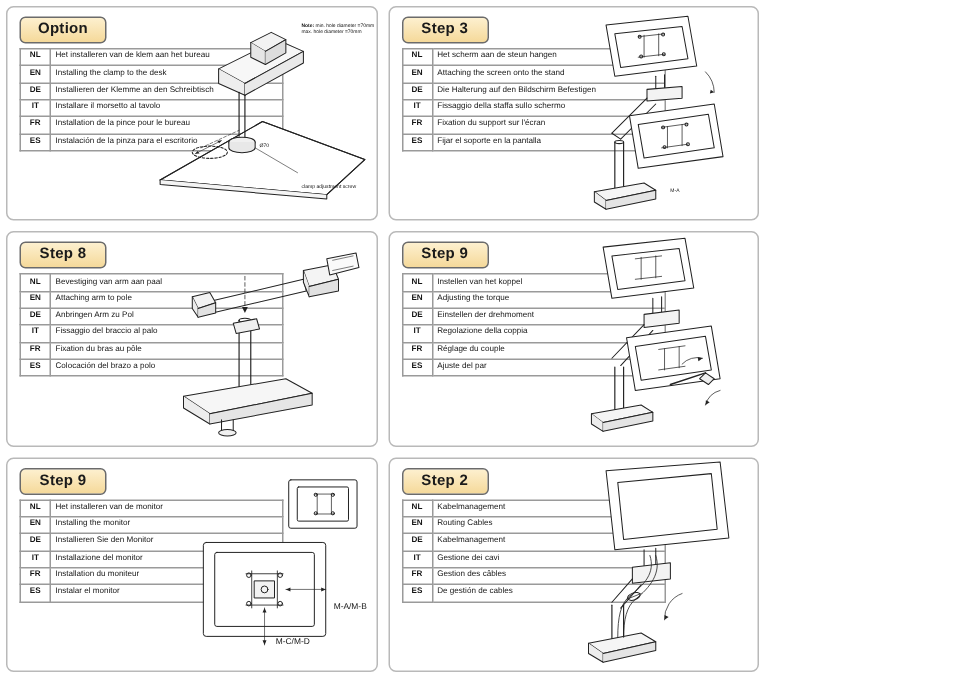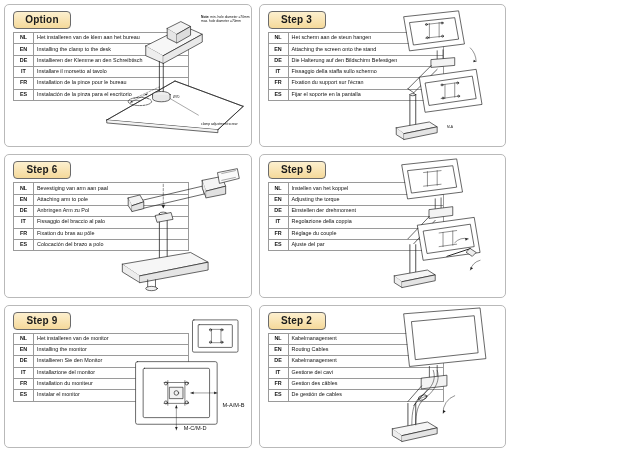--- a/index.html
+++ b/index.html
@@ -261,21 +261,21 @@
 
           <path d="M86 44 A20 20 0 0 1 92 58" stroke-width="0.5"></path>
           <path d="M92 58 l-2.4 -1.8 l-0.6 2.6 z" fill="#222" stroke="none"></path>
 
           <text x="62" y="126" font-size="3.4" fill="#222" stroke="none" font-family="Liberation Sans">M-A</text>
         </svg>
       </div>
     </div>
 
     <div class="panel">
-      <div class="panel-title">Step 6</div>
+      <div class="panel-title">Step 8</div>
 
       <table class="lang-table">
         <tbody>
             <tr>
           <td class="code">NL</td>
           <td>Bevestiging van arm aan paal</td>
         </tr>
         <tr>
           <td class="code">EN</td>
           <td>Attaching arm to pole</td>

